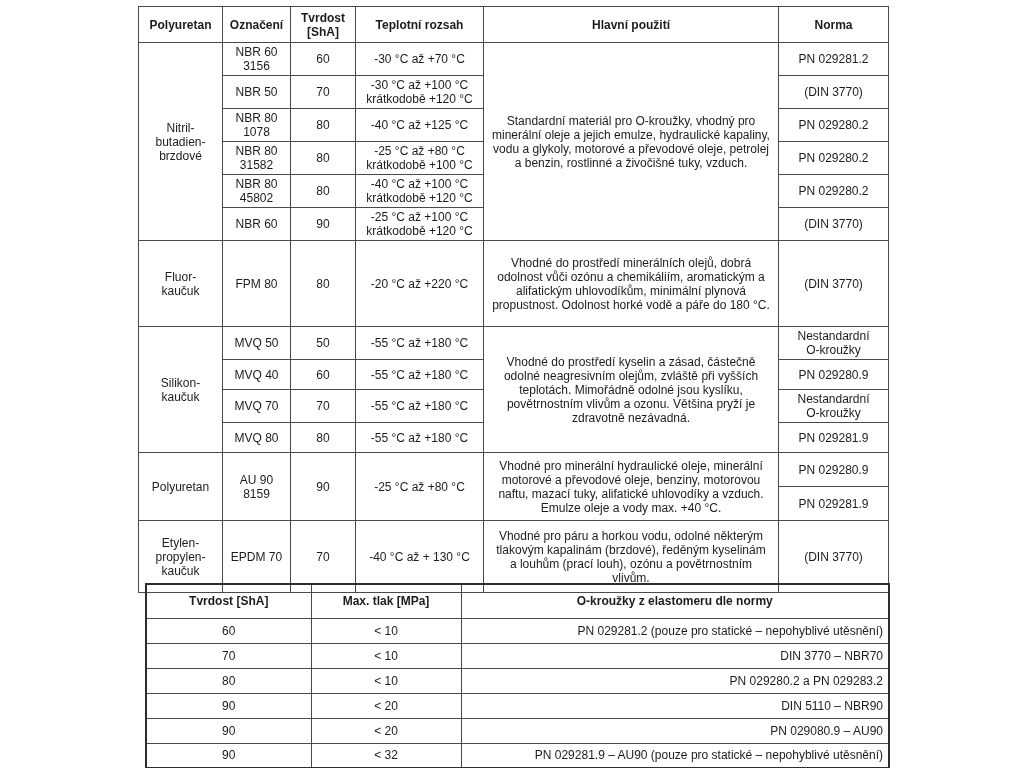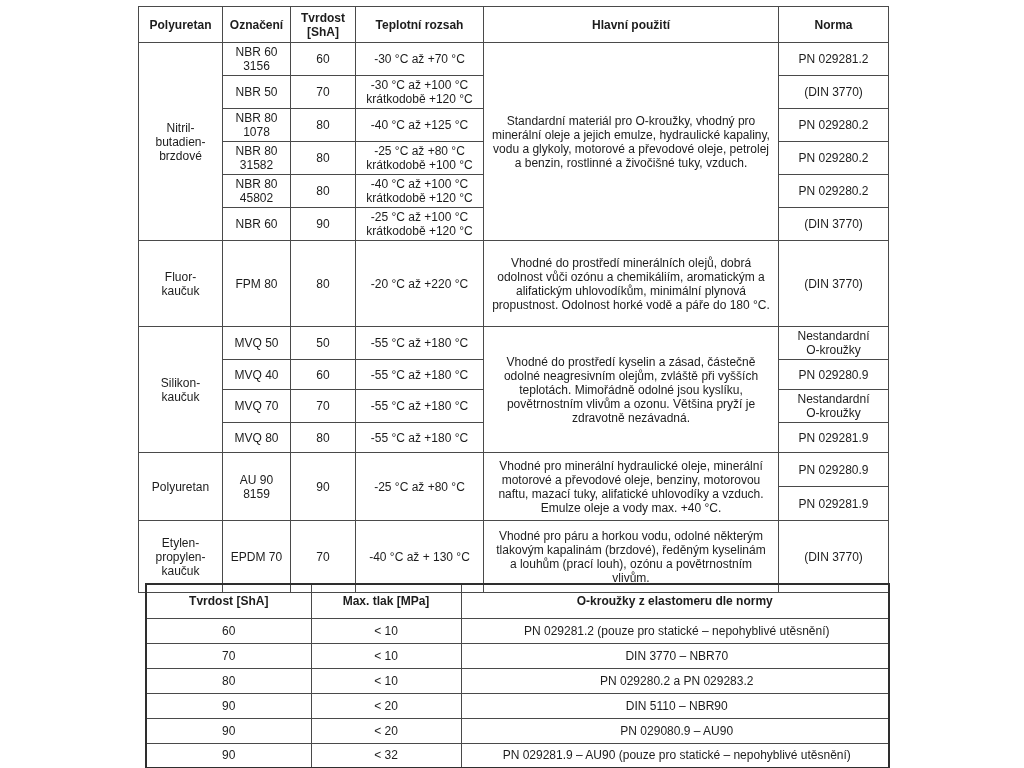--- a/index.html
+++ b/index.html
@@ -31,21 +31,21 @@
   .t1 tr.r32 { height: 32px; }
   .t1 tr.r86 { height: 86px; }
   .t1 tr.r30 { height: 30px; }
   .t1 tr.r34 { height: 34px; }
   .t1 tr.r72 { height: 72px; }
 
   
   .t2 { position: absolute; top: 583px; left: 145px; width: 743px; border: 2px solid #2e2e2e; }
   .t2 tr.hh { height: 34px; }
   .t2 tr.r25 { height: 25px; }
-  .t2 .c-norma2 { text-align: center; padding-left: 9px; white-space: normal; }
+  .t2 .c-norma2 { text-align: right; padding-left: 9px; white-space: normal; }
 </style>
 </head>
 <body>
 
 <table class="t1">
   <colgroup>
     <col style="width:84px">
       <col style="width:68px">
       <col style="width:65px">
     <col style="width:128px">

